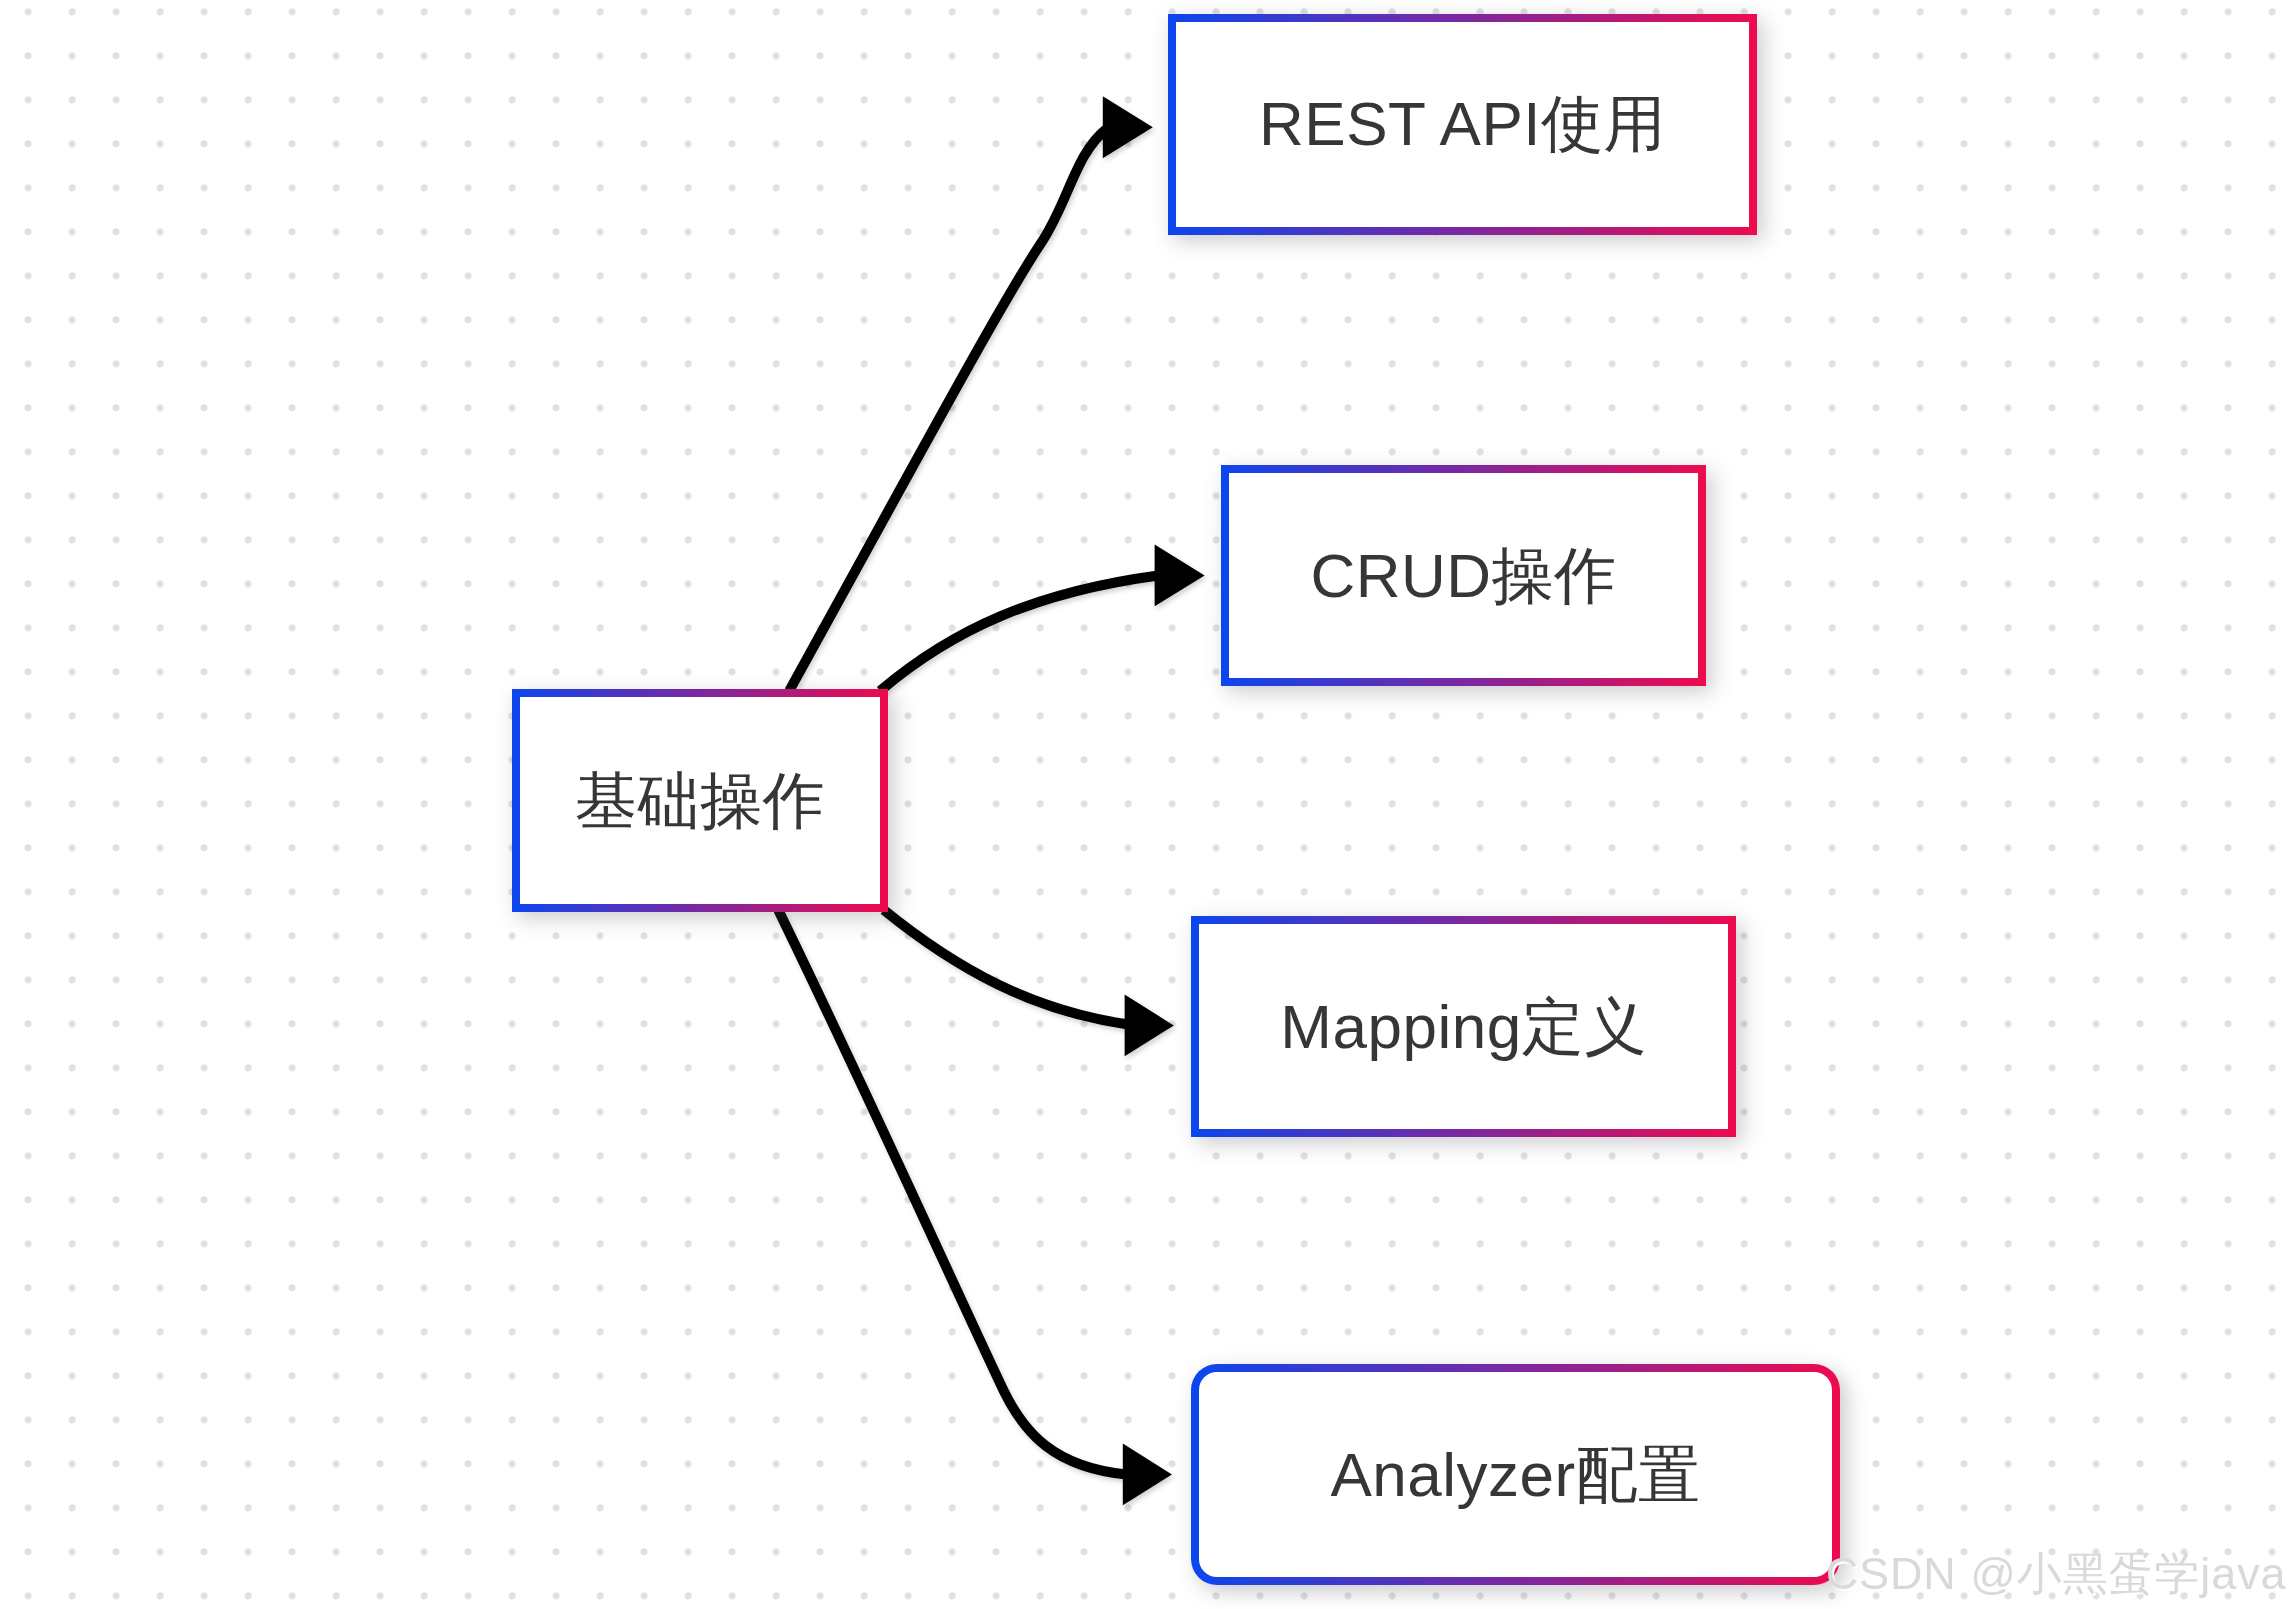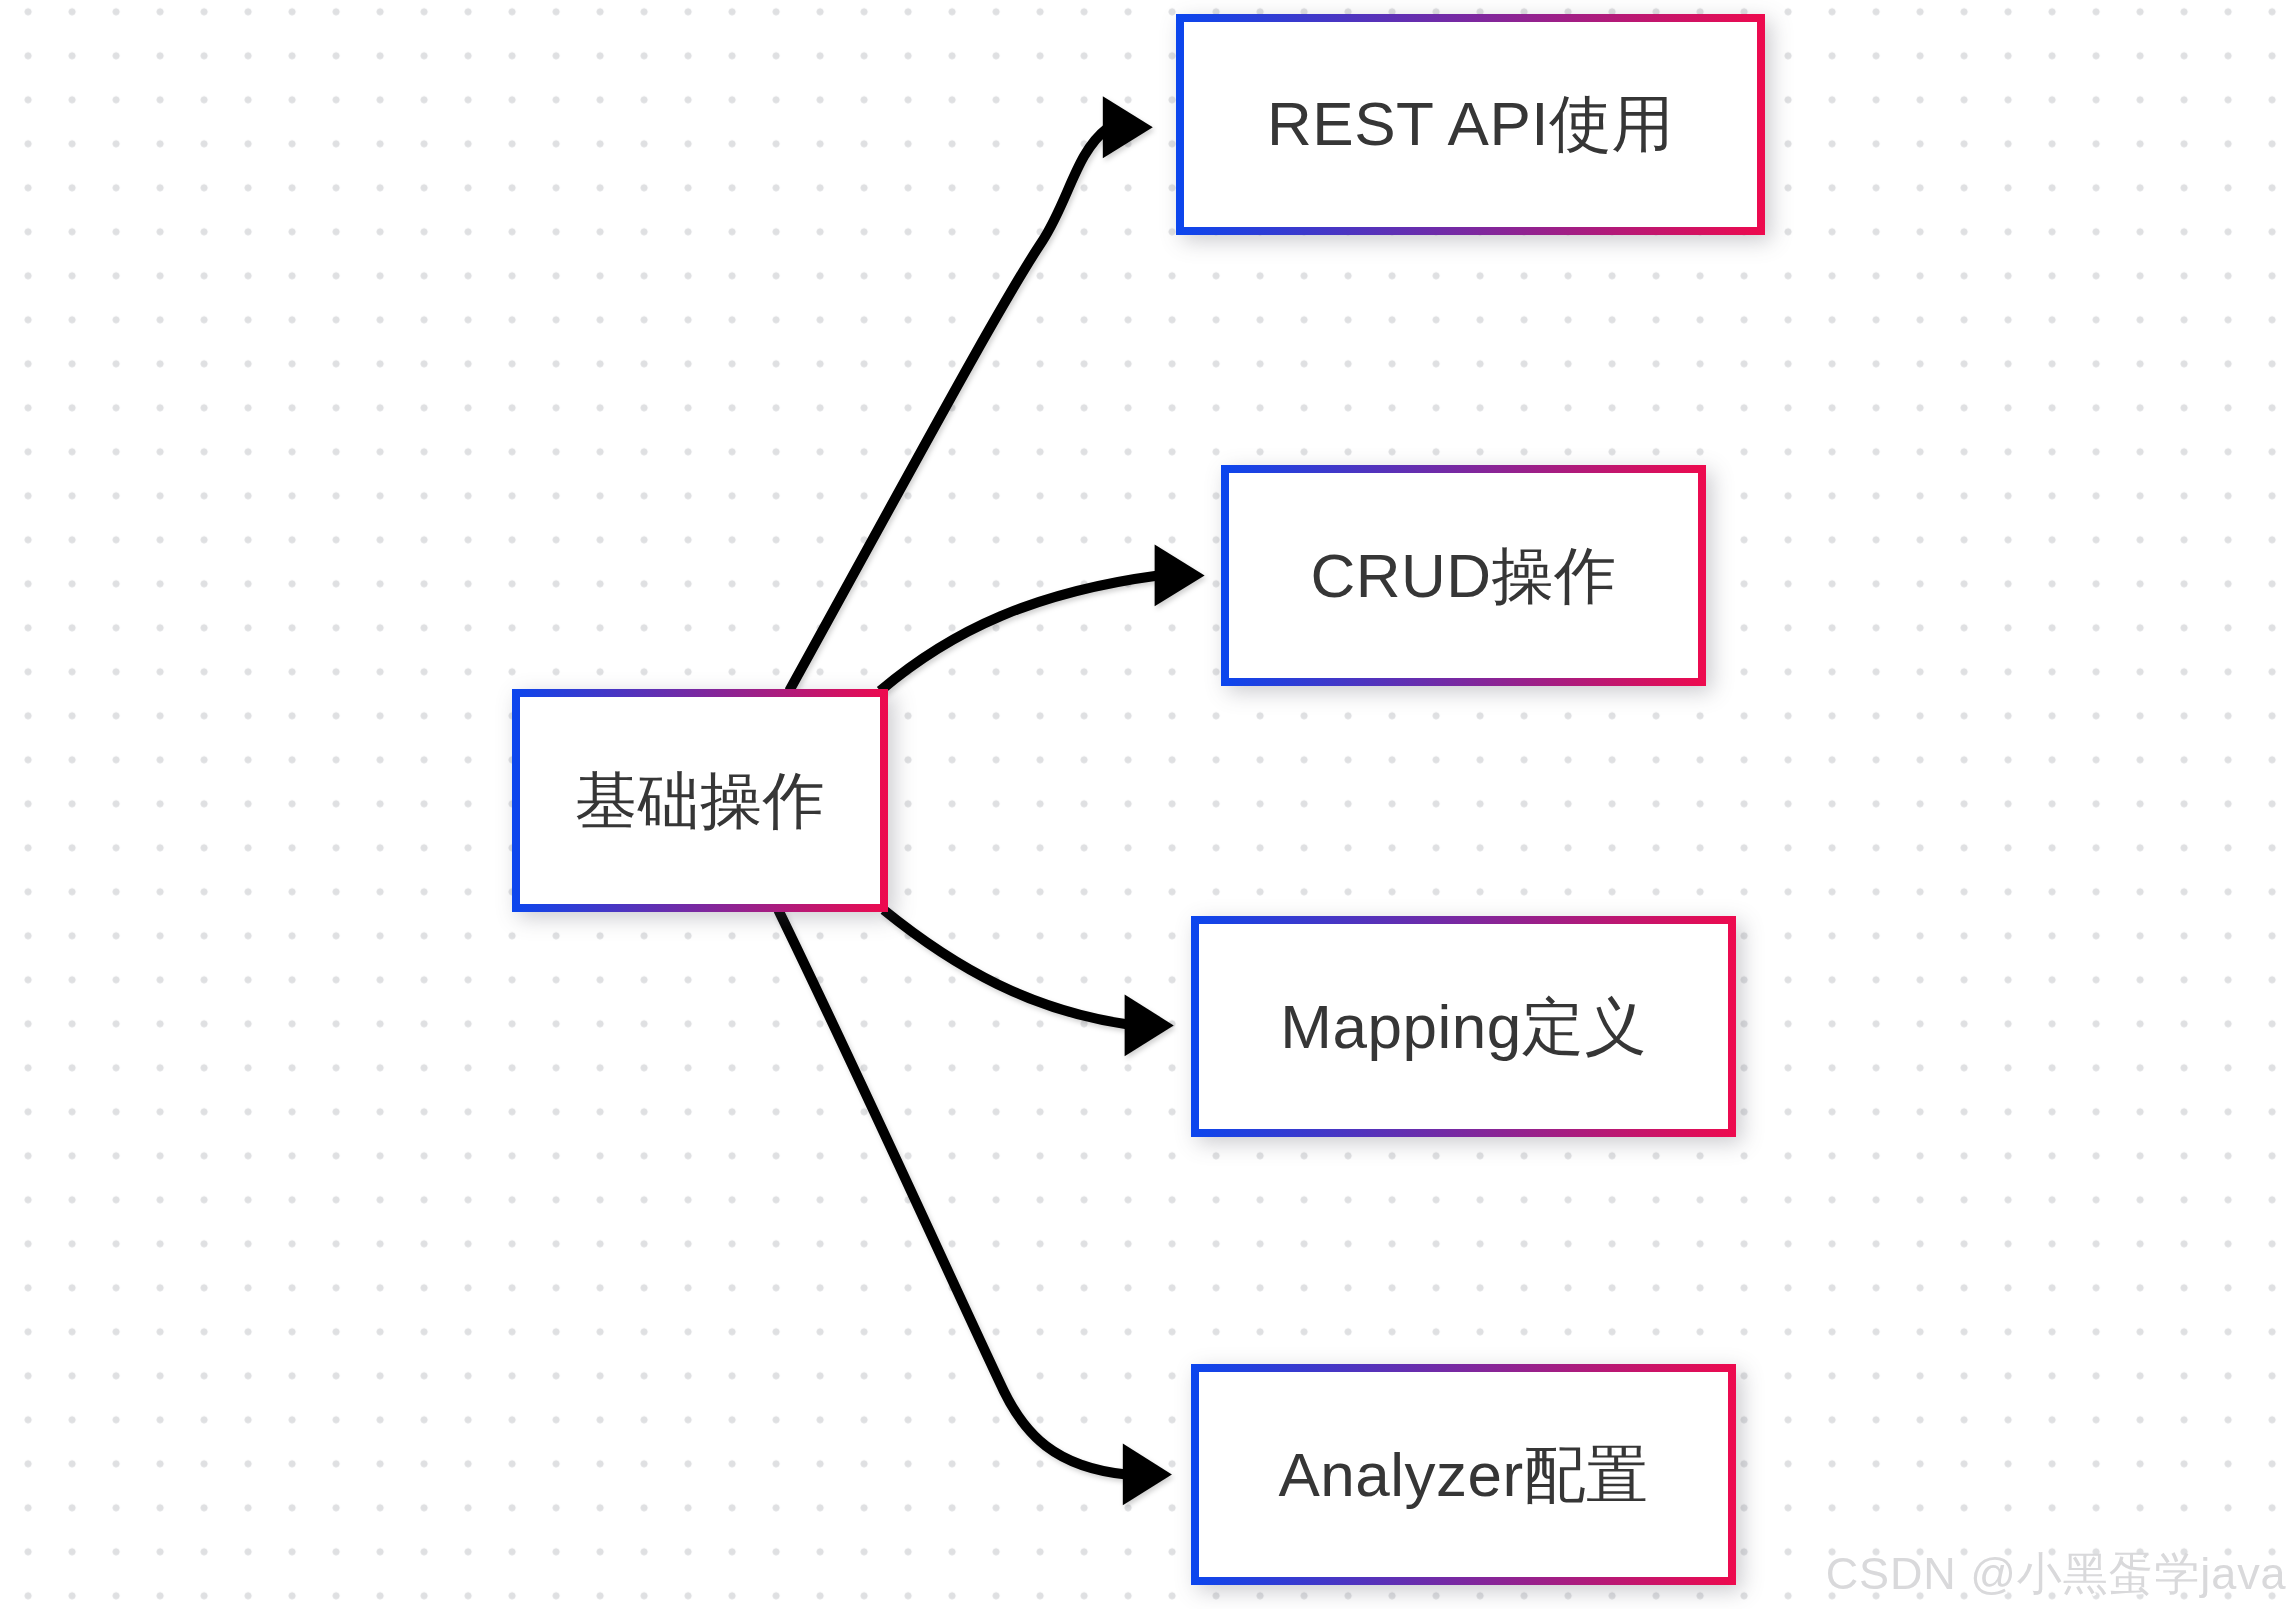--- a/index.html
+++ b/index.html
@@ -41,24 +41,24 @@
     justify-content: center;
   }
   .node span {
     color: #363636;
     font-size: 62px;
     line-height: 1;
     white-space: nowrap;
     letter-spacing: 0.5px;
   }
   .node-root     { left: 512px;  top: 689px;  width: 376px; height: 223px; }
-  .node-rest     { left: 1168px; top: 13.6px;   width: 589px; height: 221px; margin-left: 8px; }
+  .node-rest     { left: 1168px; top: 13.6px;   width: 589px; height: 221px; }
   .node-crud     { left: 1221px; top: 465px;  width: 485px; height: 221px; }
   .node-mapping  { left: 1191px; top: 916px; width: 545px; height: 221px; }
-  .node-analyzer { left: 1191px; top: 1364px; width: 545px; height: 221px; }
+  .node-analyzer { left: 1191px; top: 1364px; width: 649px; height: 221px; border-radius: 26px; }
   .watermark {
     position: absolute;
     right: 5.5px;
     top: 1544px;
     font-size: 45px;
     color: #d9d9db;
     text-shadow: 1.8px 1.8px 0 #ffffff;
     letter-spacing: 0.9px;
     white-space: nowrap;
   }

